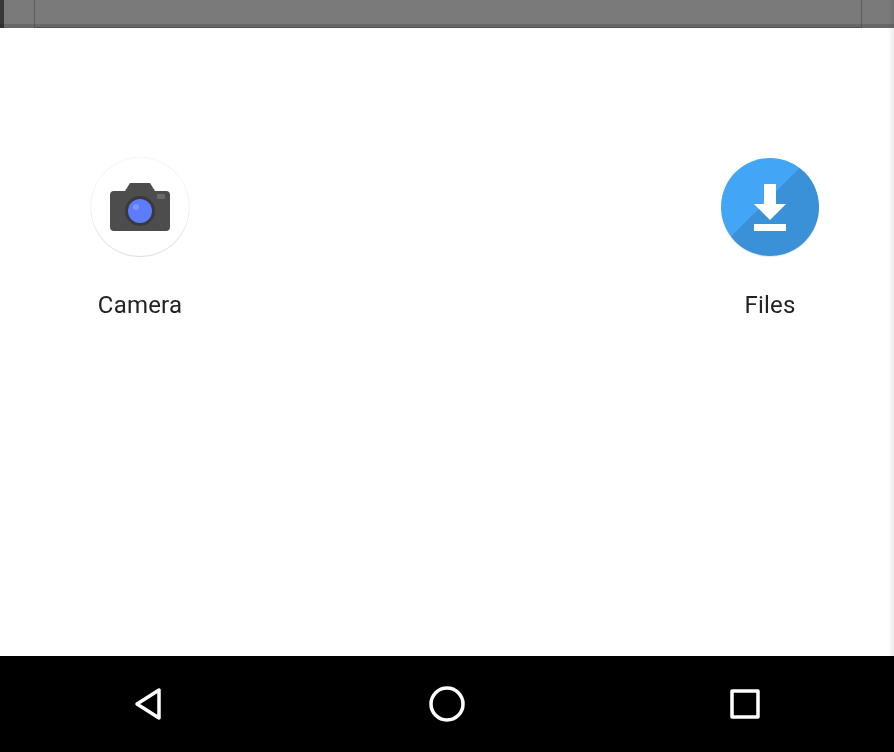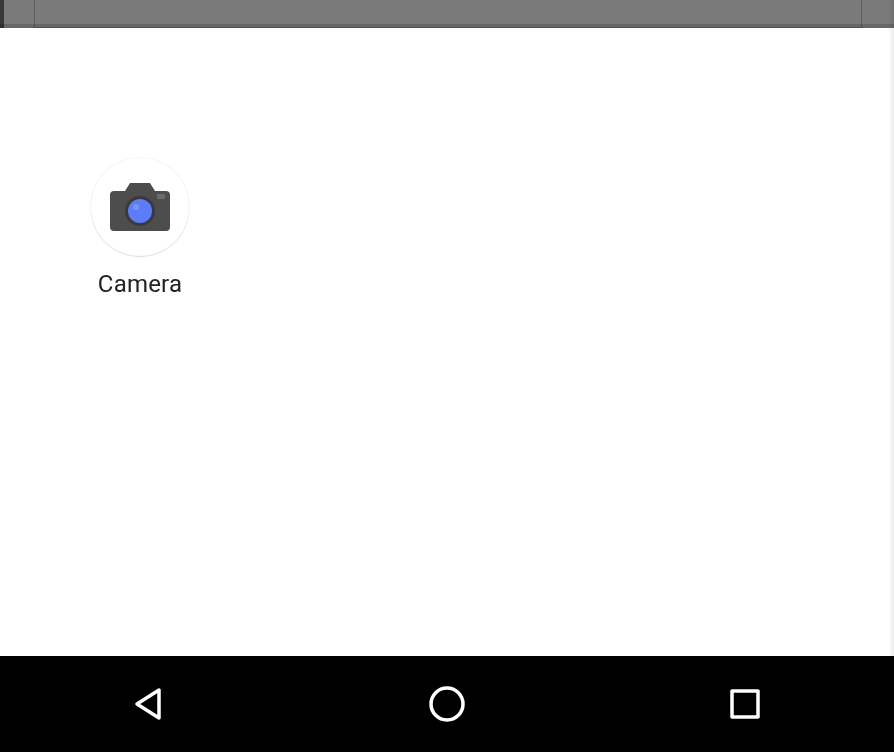--- a/index.html
+++ b/index.html
@@ -53,21 +53,21 @@
       user-select: none;
     }
     .option .circle {
       width: 98px; height: 98px;
       border-radius: 50%;
       background: #ffffff;
       box-shadow: 0 1px 1px rgba(0,0,0,0.10), 0 0 0 1px rgba(0,0,0,0.04);
       display: flex; align-items: center; justify-content: center;
     }
     .option .label {
-      margin-top: 14px;
+      margin-top: 35px;
       font-size: 24px;
       color: #232323;
       letter-spacing: 0.2px;
       text-align: center;
     }
 
     
     .files-circle {
       width: 98px; height: 98px;
       border-radius: 50%;
@@ -135,20 +135,33 @@
             <circle cx="28" cy="28" r="3" fill="#8fa6ff" opacity="0.6"></circle>
           </svg>
         </div>
         <div class="label">Camera</div>
       </div>
 
 
       <div></div>
       <div></div>
 
+      <div class="option">
+        <div class="files-circle">
+          <div class="shade"></div>
+          <svg width="98" height="98" viewBox="0 0 98 98">
+            <g fill="#ffffff">
+              <rect x="43" y="26" width="12" height="22"></rect>
+              <polygon points="33,46 65,46 49,62"></polygon>
+              <rect x="33" y="66" width="32" height="7"></rect>
+            </g>
+          </svg>
+        </div>
+        <div class="label">Files</div>
+      </div>
 
     </div>
   </div>
 
   <div class="navbar">
     <div class="navbtn">
       <span>
         <svg width="44" height="44" viewBox="0 0 44 44">
           <polygon points="32,8 32,36 10,22" fill="none" stroke="#ffffff" stroke-width="3.5" stroke-linejoin="round"></polygon>
         </svg>

